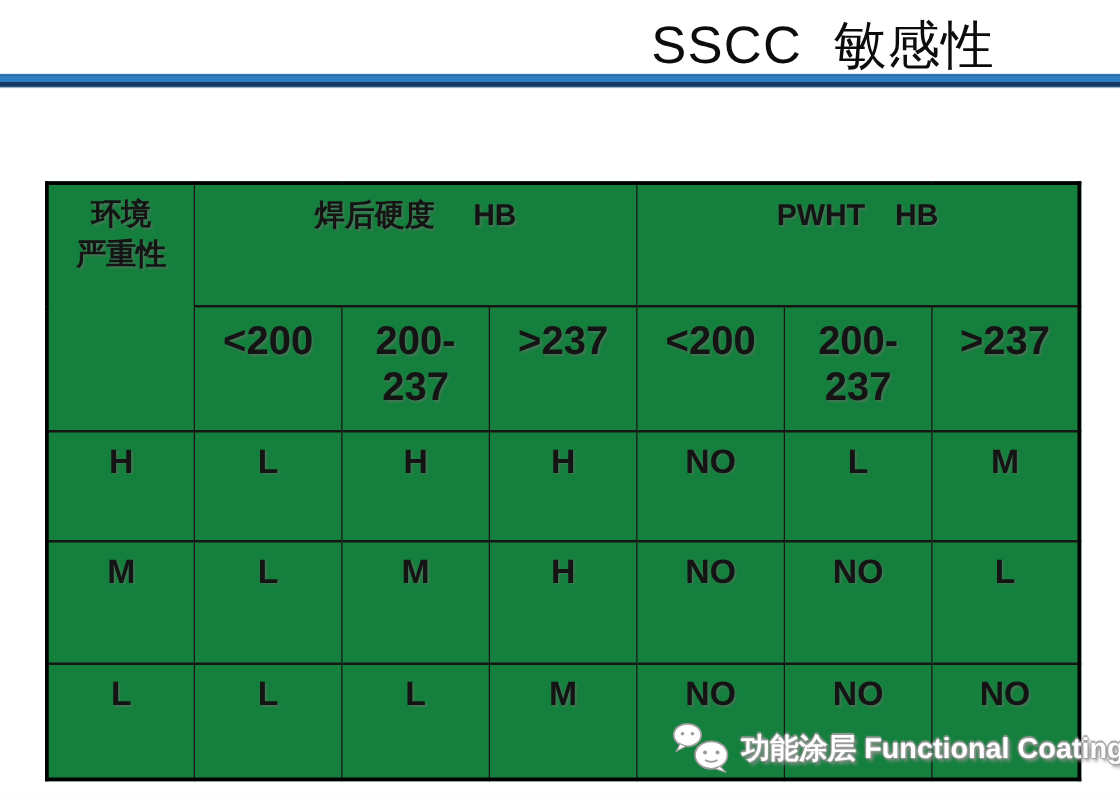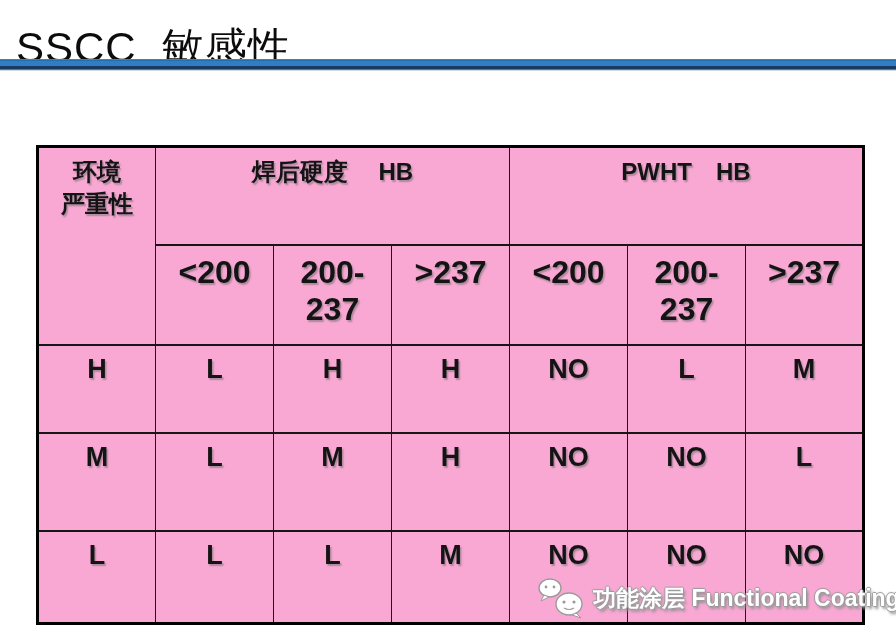--- a/index.html
+++ b/index.html
@@ -5,36 +5,36 @@
   html,body{margin:0;padding:0;background:#ffffff;}
   body{
     width:896px;height:639px;overflow:hidden;
     font-family:"Liberation Sans","DejaVu Sans",sans-serif;
     -webkit-font-smoothing:antialiased;
   }
   .slide{position:relative;width:896px;height:639px;background:#fff;}
 
   
   .slide-title{
-    position:absolute;top:4px;left:0;width:792px;margin:16px;
-    text-align:left;font-size:42px;font-weight:500;color:#0c0c0c;
+    position:absolute;top:4px;left:0;width:792px;margin:4px;
+    text-align:right;font-size:42px;font-weight:500;color:#0c0c0c;
     letter-spacing:1px;white-space:pre;
   }
   .title-rule{
     position:absolute;top:59px;left:0;width:896px;height:12px;
     background:linear-gradient(to bottom,
       #6ea6cf 0px,#1d5c93 1px,#2f7ec1 2px,#2f7ec1 7px,
       #1a3c66 7px,#17375e 10px,#9db8cc 11px,#ffffff 12px);
   }
 
   
   table.sscc{
     position:absolute;left:36px;top:145px;width:826px;height:456px;
     border-collapse:collapse;table-layout:fixed;
-    border:3px solid #000;background:#f9a8d4;
+    border:3px solid #000;background:#15803d;
   }
   .sscc th,.sscc td{
     border:1px solid #161616;
     border-top-width:2px;border-bottom-width:2px;
     vertical-align:top;text-align:center;
     font-weight:bold;color:#141414;
     padding:8px 2px 0 2px;
     text-shadow:1.5px 1.5px 1.5px rgba(110,110,110,0.55);
   }
   .sscc thead tr.group-row th{font-size:24px;height:88px;}

